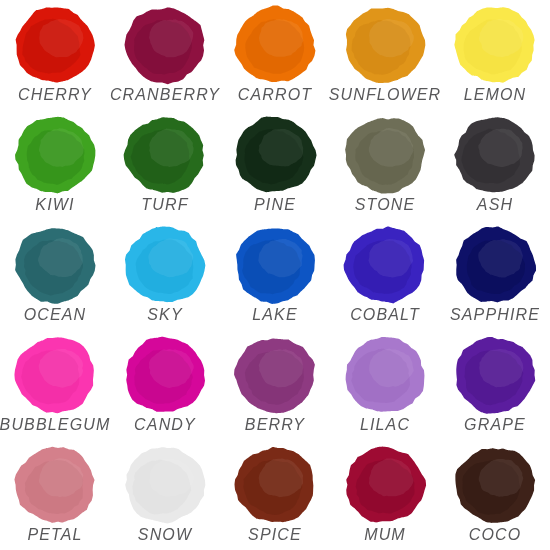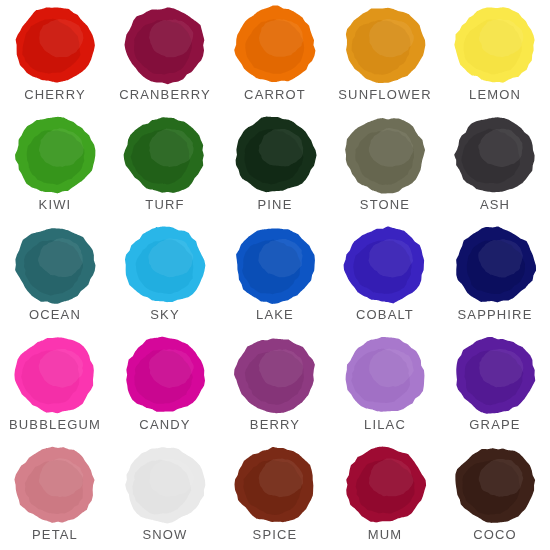--- a/index.html
+++ b/index.html
@@ -35,27 +35,28 @@
   }
   .blob {
     position: absolute;
     left: 0;
     top: 0;
     width: 84px;
     height: 80px;
   }
   .swatch-label {
     margin-top: 4px;
-    font-size: 13px;
+    font-size: 16px;
     letter-spacing: 1.15px;
     color: #58585a;
     text-transform: uppercase;
     text-align: center;
     line-height: 12px;
     white-space: nowrap;
+    font-style: italic;
   }
 </style>
 </head>
 <body>
 
 <div id="palette-grid">
     <div class="swatch-cell">
       <div class="blob-wrap">
         <svg class="blob" viewBox="0 0 84 80">
           <path d="M 81.95 40.00 C 80.86 46.01, 80.84 45.68, 81.03 45.09 C 79.21 50.85, 79.31 50.56, 79.49 49.97 C 77.79 55.74, 77.78 55.43, 78.05 54.86 C 75.46 60.39, 75.46 60.04, 75.85 59.54 C 72.03 64.38, 72.14 64.06, 72.61 63.65 C 67.94 67.71, 68.14 67.45, 68.65 67.09 C 63.60 70.62, 63.82 70.38, 64.37 70.09 C 58.95 73.02, 59.22 72.88, 59.78 72.58 C 54.31 75.57, 54.52 75.26, 55.14 75.11 C 49.02 76.57, 49.33 76.50, 49.96 76.35 C 43.76 77.82, 44.07 77.49, 44.71 77.60 C 38.39 76.57, 38.73 76.60, 39.35 76.73 C 33.27 75.46, 33.56 75.57, 34.20 75.65 C 27.94 74.88, 28.32 74.74, 28.90 75.00 C 23.20 72.47, 23.45 72.64, 24.07 72.85 C 17.95 70.77, 18.31 70.76, 18.89 71.09 C 13.26 67.84, 13.74 67.82, 14.12 68.34 C 10.35 63.22, 10.46 63.54, 10.92 64.00 C 6.35 59.49, 6.86 59.56, 7.05 60.18 C 5.23 54.13, 5.30 54.46, 5.51 55.05 C 3.50 49.28, 3.78 49.54, 3.80 50.16 C 3.58 44.08, 3.62 44.41, 3.62 45.01 C 3.68 39.10, 3.54 39.38, 3.67 40.00 C 2.33 33.92, 2.77 34.27, 2.54 34.85 C 4.87 29.16, 4.85 29.51, 4.52 30.03 C 7.81 24.91, 7.57 25.16, 7.30 25.69 C 9.96 20.47, 9.96 20.82, 9.56 21.27 C 13.55 16.89, 13.30 17.07, 12.94 17.55 C 16.53 12.83, 16.38 13.06, 15.98 13.55 C 19.85 8.67, 19.70 8.90, 19.26 9.41 C 23.63 4.35, 23.63 4.98, 22.96 5.12 C 29.52 3.78, 29.14 3.76, 28.52 3.98 C 34.65 1.82, 34.39 2.23, 33.72 2.15 C 40.33 2.93, 39.97 2.79, 39.32 2.81 C 45.66 2.57, 45.33 2.69, 44.69 2.61 C 50.99 3.44, 50.69 3.37, 50.03 3.31 C 56.54 3.91, 56.06 4.25, 55.55 3.82 C 60.56 8.03, 60.37 7.66, 59.80 7.39 C 65.44 10.04, 64.94 10.15, 64.58 9.63 C 68.14 14.76, 68.01 14.41, 67.60 13.98 C 71.67 18.21, 71.48 17.99, 71.05 17.57 C 75.31 21.79, 74.95 21.67, 74.66 21.15 C 77.51 26.33, 77.37 26.07, 77.08 25.54 C 79.95 30.83, 79.70 30.61, 79.51 30.02 C 81.29 35.79, 81.13 35.52, 81.02 34.91 C 82.12 40.92, 81.84 40.61, 81.95 40.00 Z" fill="#da1608"></path>

